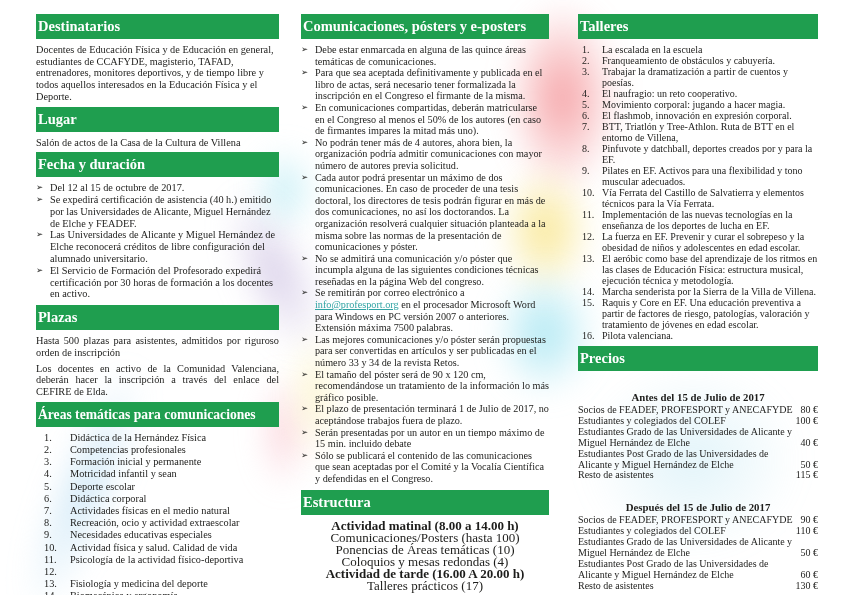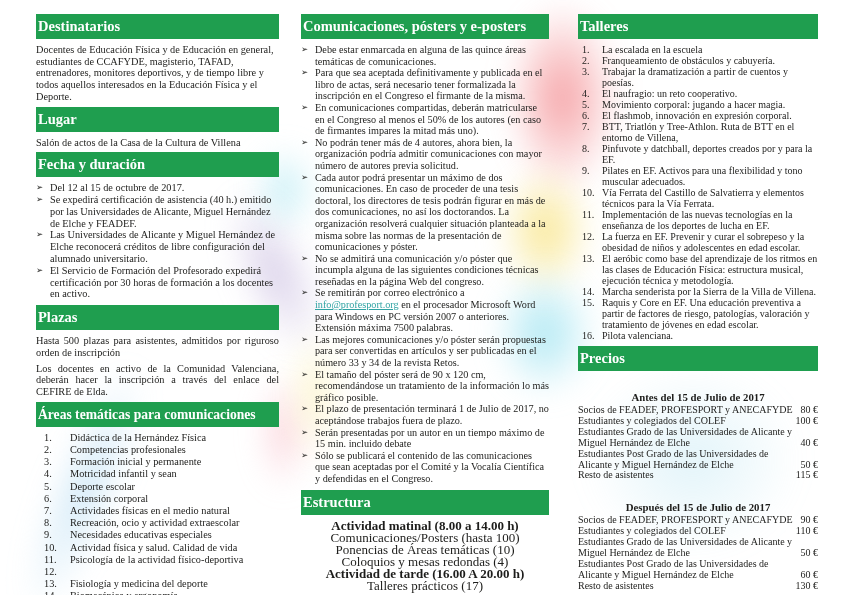--- a/index.html
+++ b/index.html
@@ -143,21 +143,21 @@
       <div class="n-item">
         <span class="num">4.</span>
         <span class="n-text">Motricidad infantil y sean</span>
       </div>
       <div class="n-item">
         <span class="num">5.</span>
         <span class="n-text">Deporte escolar</span>
       </div>
       <div class="n-item">
         <span class="num">6.</span>
-        <span class="n-text">Extensión corporal</span>
+        <span class="n-text">Didáctica corporal</span>
       </div>
       <div class="n-item">
         <span class="num">7.</span>
         <span class="n-text">Actividades físicas en el medio natural</span>
       </div>
       <div class="n-item">
         <span class="num">8.</span>
         <span class="n-text">Recreación, ocio y actividad extraescolar</span>
       </div>
       <div class="n-item">

